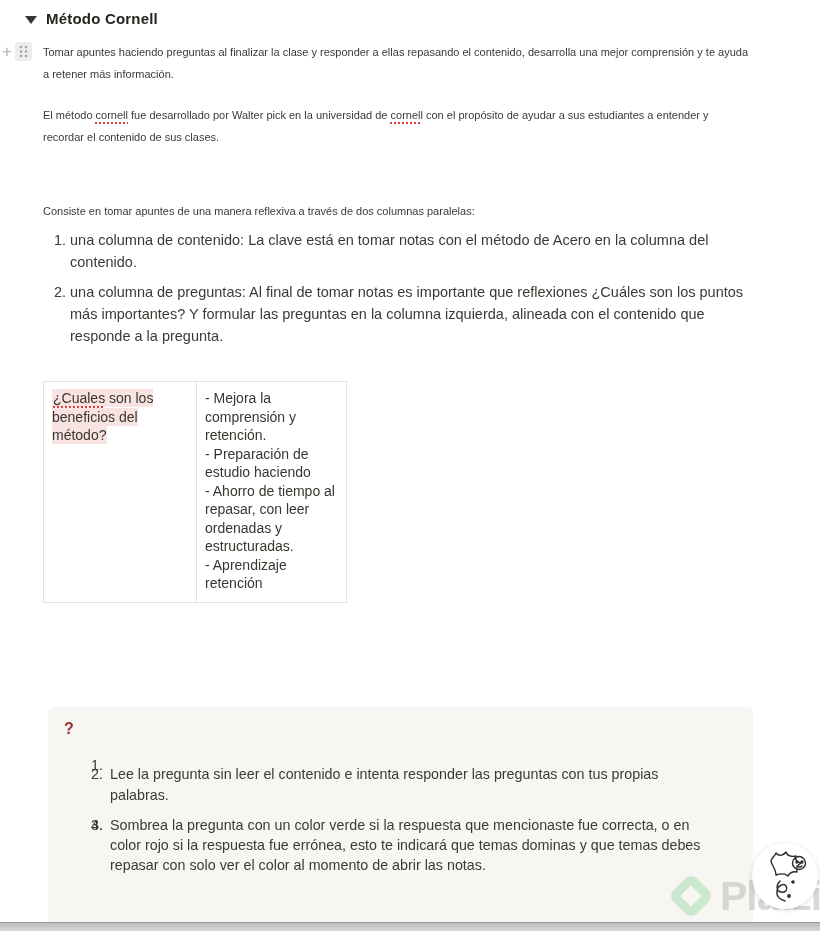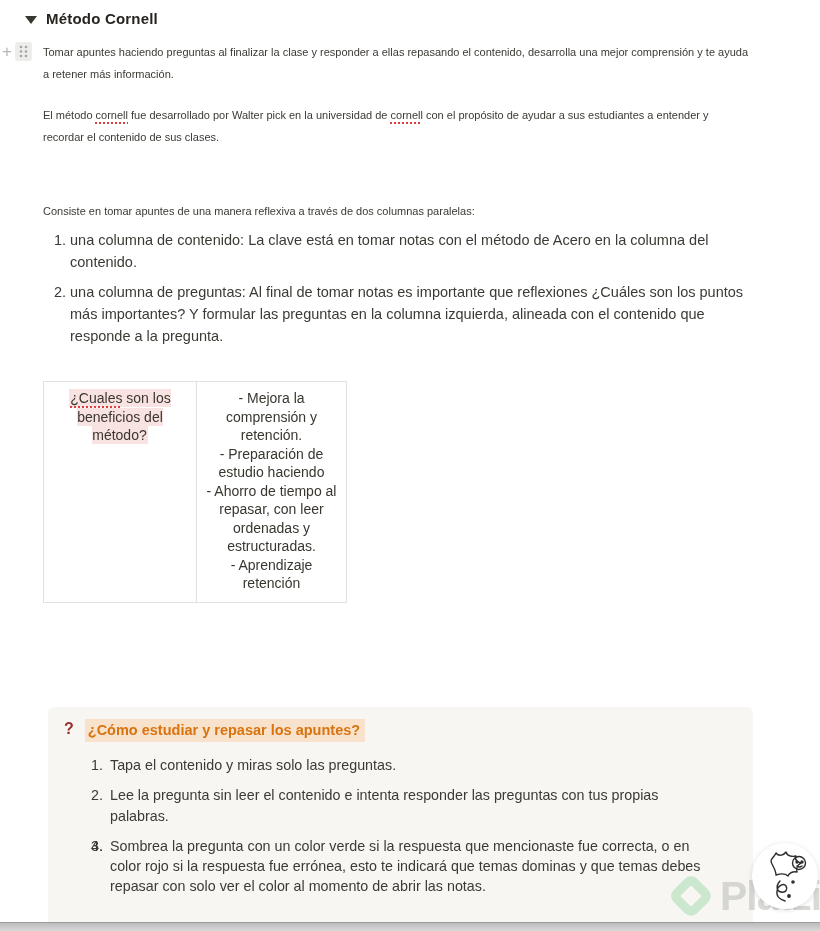--- a/index.html
+++ b/index.html
@@ -47,21 +47,21 @@
 
   
   .cornell-table { position:absolute; left:43px; top:381px; border-collapse:collapse; }
   .cornell-table td {
     border:1px solid #e2e1de; vertical-align:top;
     padding:7px 8px 9px 8px; font-size:14px; line-height:18.5px; cursor:text;
   }
   .col-q { width:153px; }
   .col-a { width:150px; }
   .row1 td { height:107px; }
-  .row2 td { height:191px;text-align:center; }
+  .row2 td { height:191px; }
   .hl-green { background:#eaf1e9; padding:1px 1px; }
   .hl-pink  { background:#f9e3e2; padding:1px 1px; }
   .answer-line { margin:0; }
 
   
   .callout {
     position:absolute; left:48px; top:707px; width:705px; height:260px;
     background:#f7f6f3; border-radius:6px; padding:12px 16px;
   }
   .callout-head { display:flex; align-items:flex-start; gap:11px; margin-left:-2px; }
@@ -148,26 +148,24 @@
       <p class="answer-line">- Ahorro de tiempo al repasar, con leer ordenadas y estructuradas.</p>
       <p class="answer-line">- Aprendizaje retención</p>
     </td>
   </tr>
 </tbody>
   </table>
 
 <div class="callout">
   <div class="callout-head">
     <span class="q-icon">?</span>
-    <span class="callout-heading">¿Cómo estudiar y repasar los apuntes?</span>
   </div>
   <div class="callout-list">
     <div class="li">
       <span class="marker">1.</span>
-      <span>Tapa el contenido y miras solo las preguntas.</span>
     </div>
     <div class="li">
       <span class="marker">2.</span>
       <span>Lee la pregunta sin leer el contenido e intenta responder las preguntas con tus propias palabras.</span>
     </div>
     <div class="li">
       <span class="marker">3.</span>
     </div>
     <div class="li wrap3">
       <span class="marker">4.</span>

